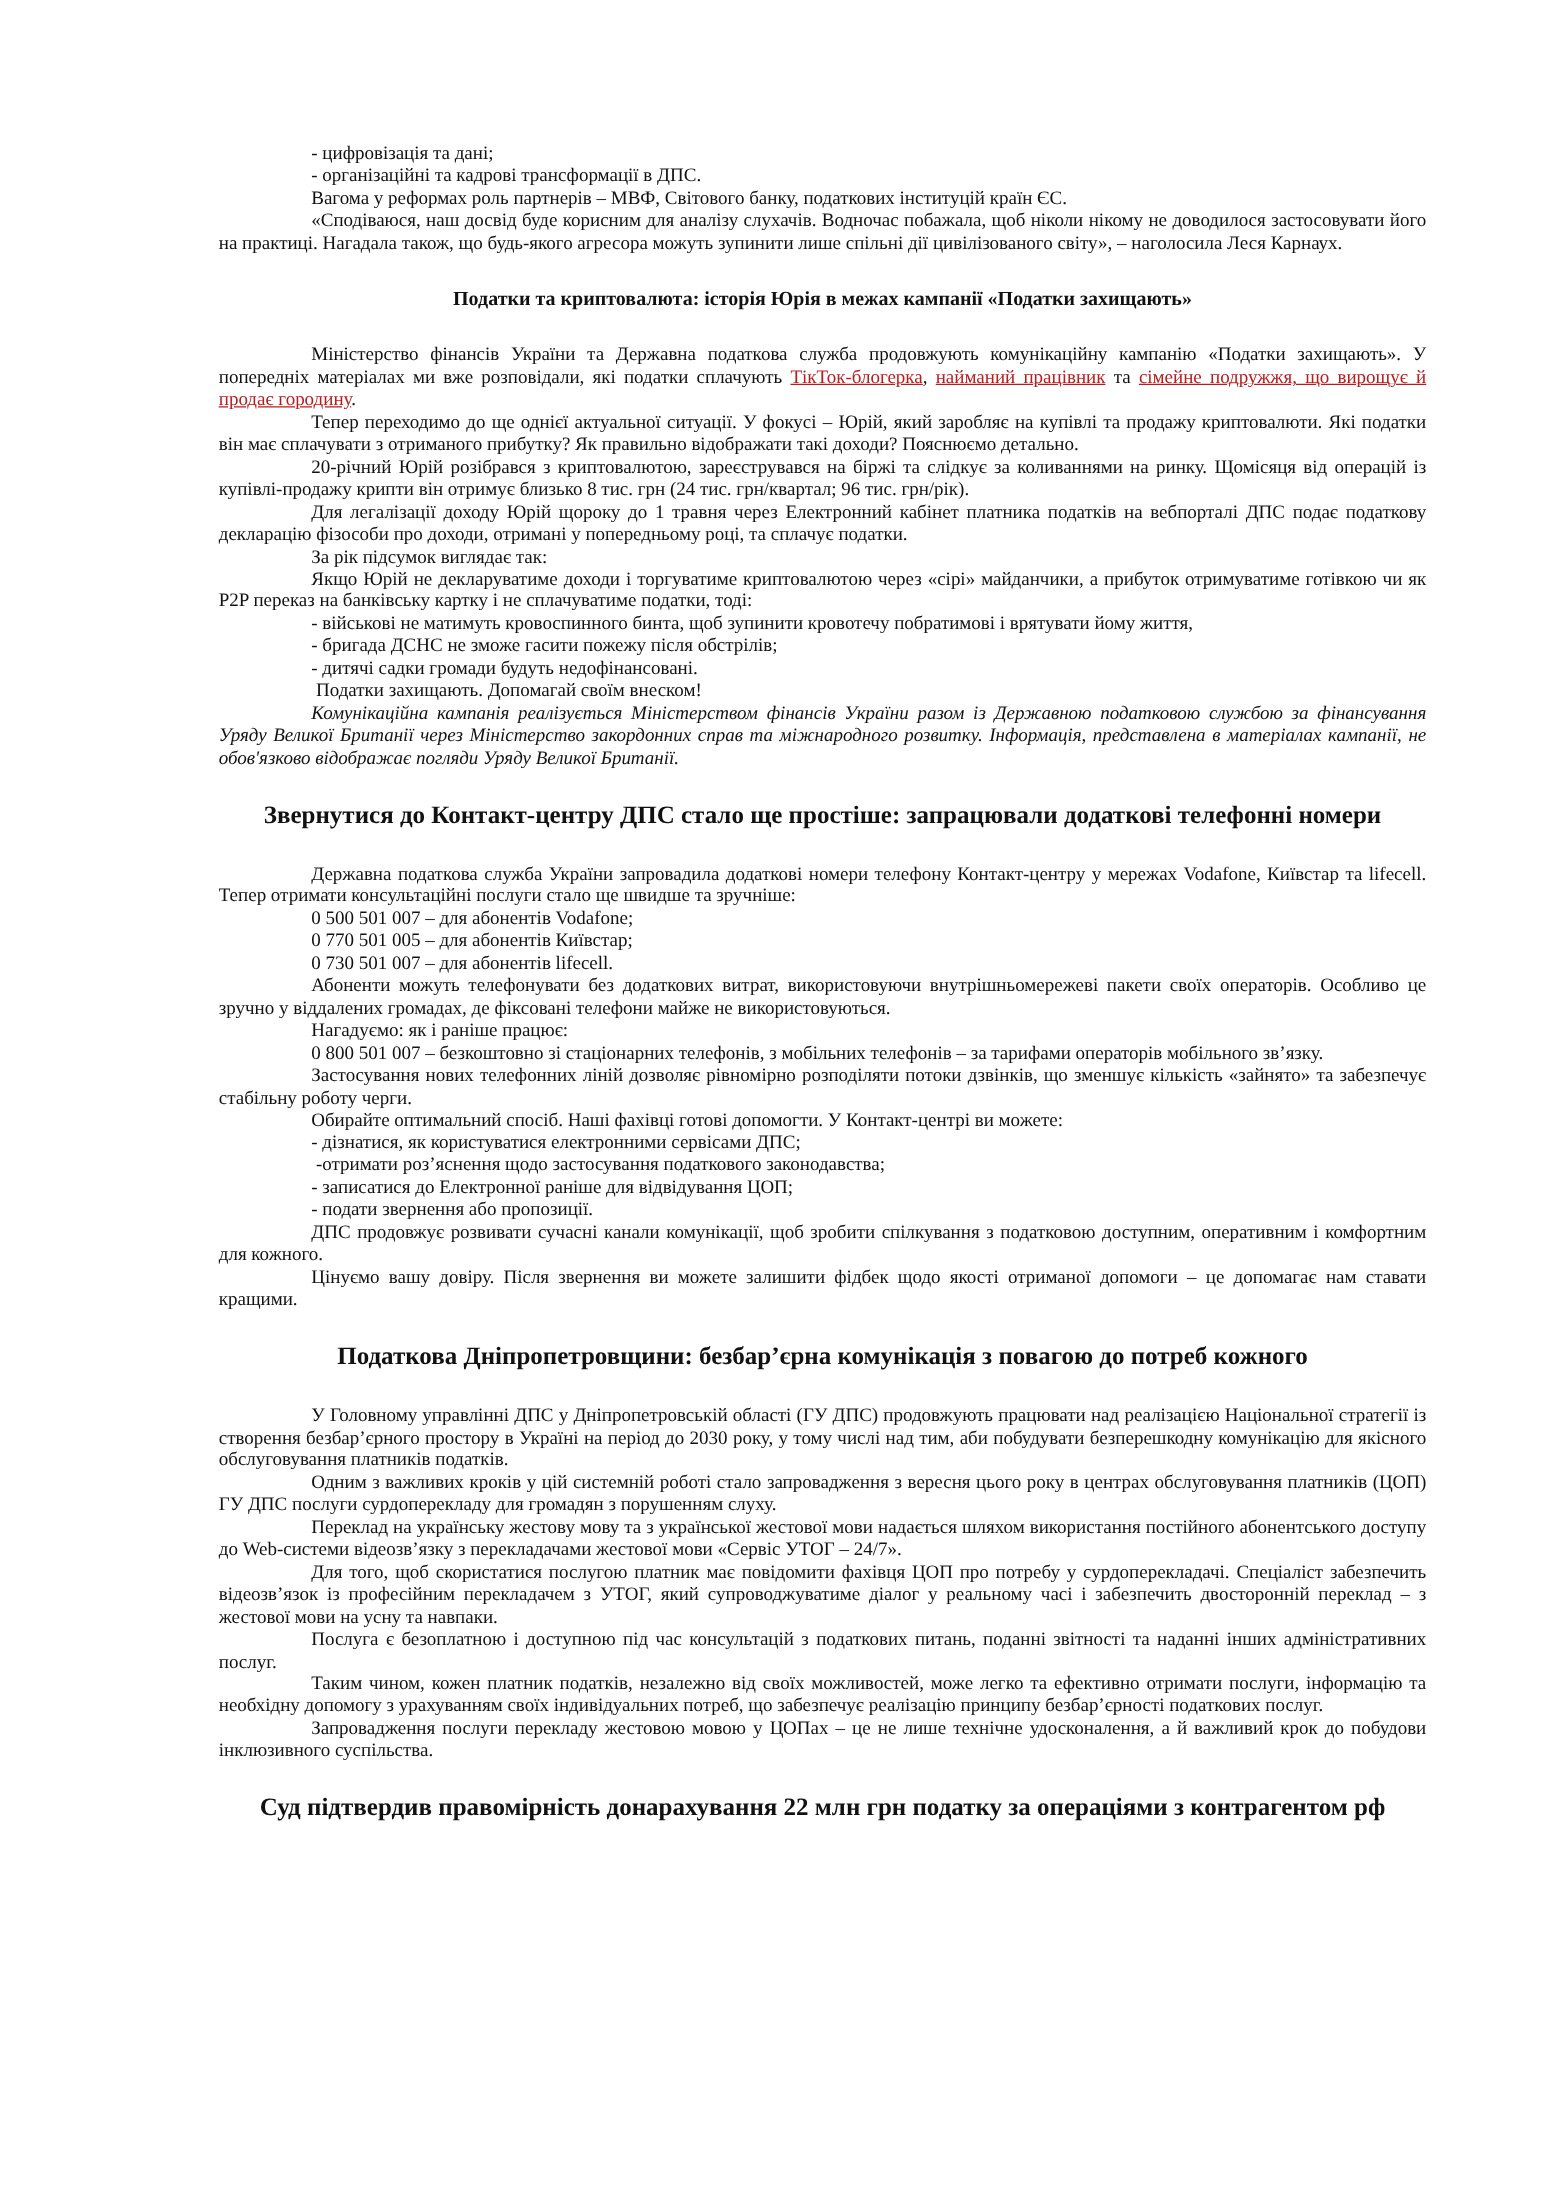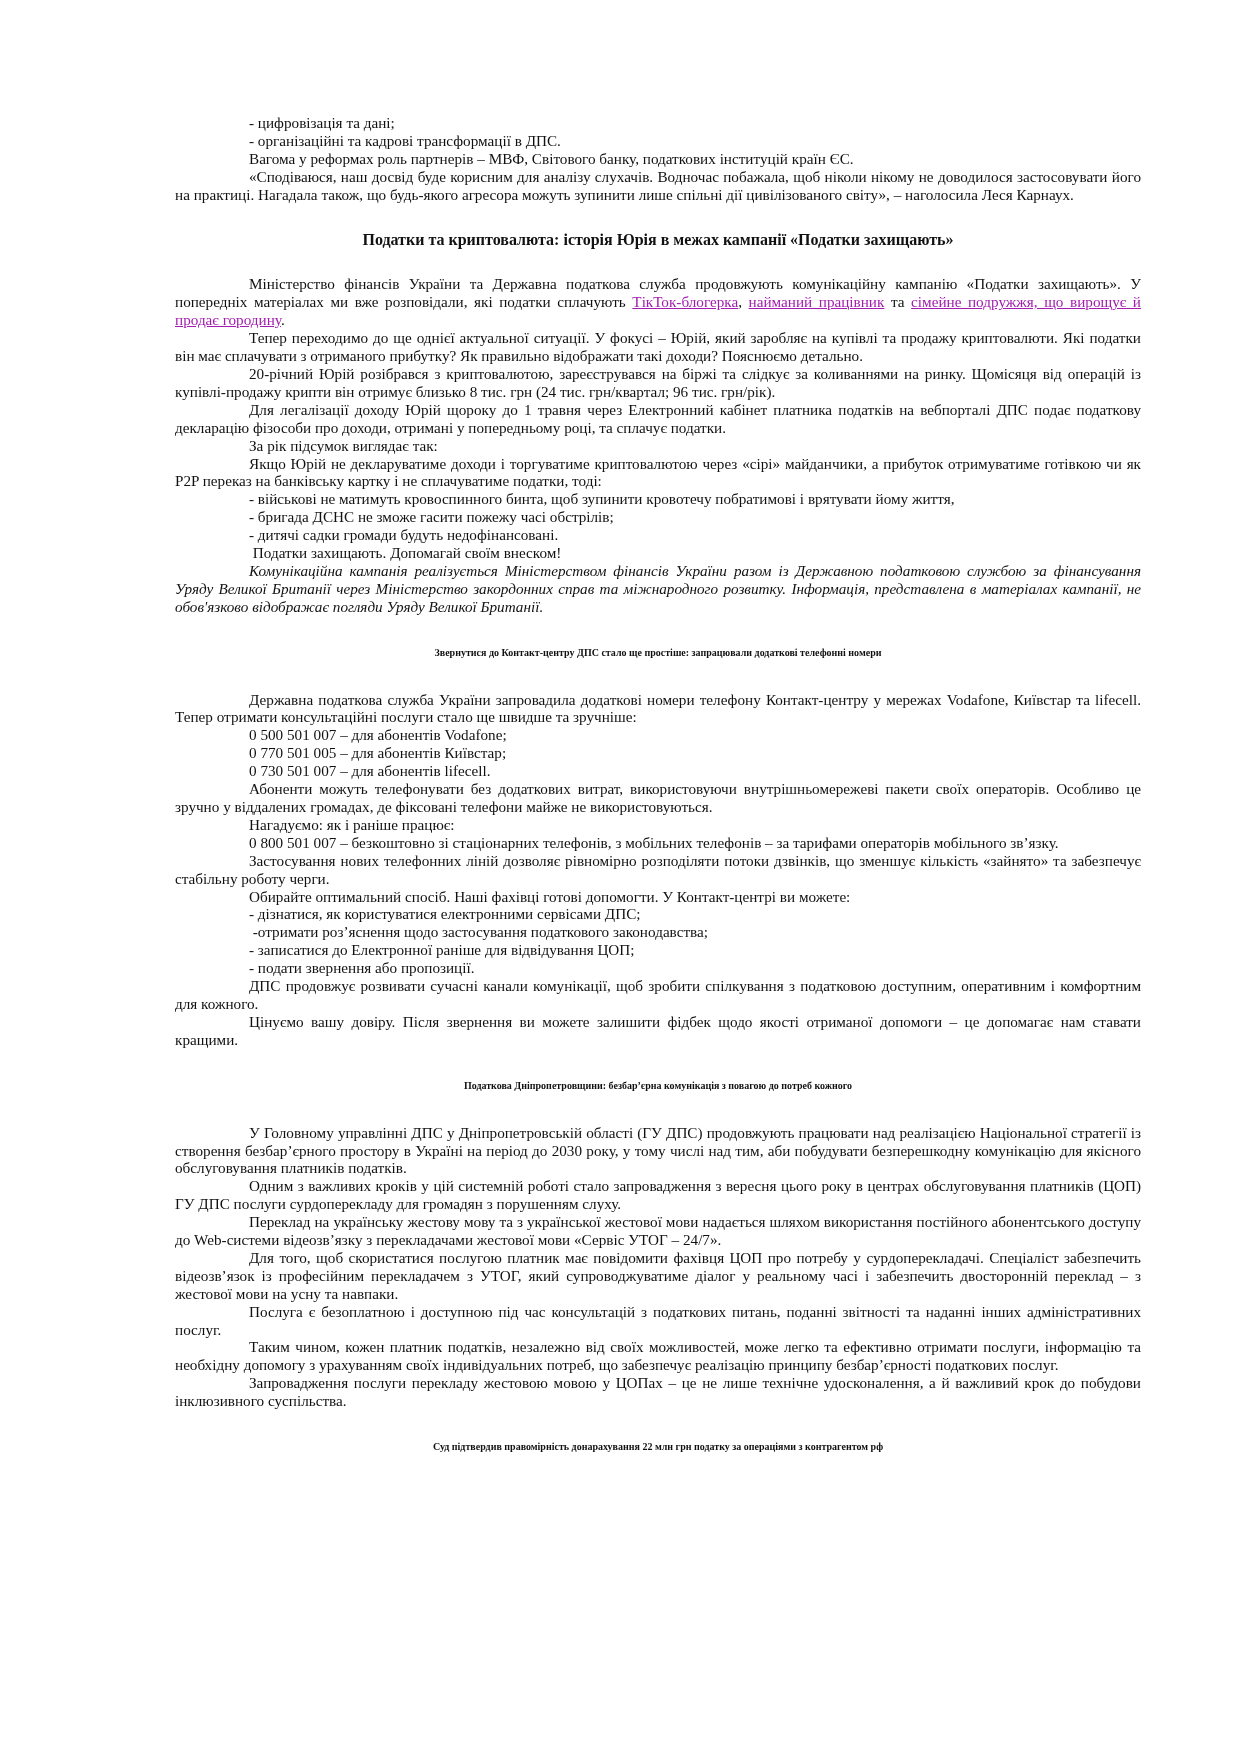--- a/index.html
+++ b/index.html
@@ -6,26 +6,26 @@
     body { width: 1240px; height: 1755px; position: relative; overflow: hidden; }
     .page {
       position: absolute; left: 175px; top: 114px; width: 966px;
       font-family: "Liberation Serif", "DejaVu Serif", serif;
       font-size: 15.2px; line-height: 17.9px; color: #111111;
     }
     .page p { margin: 0; text-align: justify; }
     .ind { text-indent: 74px; }
     .li { padding-left: 74px; text-align: left !important; }
     .heading {
-      font-weight: bold; text-align: center !important; font-size: 10px;
+      font-weight: bold; text-align: center !important; font-size: 20px;
     }
     .h1 { margin-top: 27px !important; margin-bottom: 27px !important; font-size: 16px; }
     .h2 { margin-top: 28px !important; margin-bottom: 29px !important; }
     .it { font-style: italic; }
-    a.lnk { color: #a21caf; }
+    a.lnk { color: #b91c1c; }
   </style>
 </head>
 <body>
 
 <div class="page">
 
   <div>
     <p class="li">- цифровізація та дані;</p>
     <p class="li">- організаційні та кадрові трансформації в ДПС.</p>
     <p class="ind">Вагома у реформах роль партнерів – МВФ, Світового банку, податкових інституцій  країн ЄС.</p>
@@ -34,21 +34,21 @@
 
   <div>
     <p class="heading h1">Податки та криптовалюта: історія Юрія в межах кампанії «Податки захищають»</p>
     <p class="ind"><span>Міністерство фінансів України та Державна податкова служба продовжують комунікаційну кампанію «Податки захищають». У попередніх матеріалах ми вже розповідали, які податки сплачують </span><a class="lnk" href="#">ТікТок-блогерка</a><span>, </span><a class="lnk" href="#">найманий працівник</a><span> та </span><a class="lnk" href="#">сімейне подружжя, що вирощує й продає городину</a><span>.</span></p>
     <p class="ind">Тепер переходимо до ще однієї актуальної ситуації. У фокусі – Юрій, який заробляє на купівлі та продажу криптовалюти. Які податки він має сплачувати з отриманого прибутку? Як правильно відображати такі доходи? Пояснюємо детально.</p>
     <p class="ind">20-річний Юрій розібрався з криптовалютою, зареєструвався на біржі та слідкує за коливаннями на ринку. Щомісяця від операцій із купівлі-продажу крипти він отримує близько 8 тис. грн (24 тис. грн/квартал; 96 тис. грн/рік).</p>
     <p class="ind">Для легалізації доходу Юрій щороку до 1 травня через Електронний кабінет платника податків на вебпорталі ДПС подає податкову декларацію фізособи про доходи, отримані у попередньому році, та сплачує податки.</p>
     <p class="ind">За рік підсумок виглядає так:</p>
     <p class="ind">Якщо Юрій не декларуватиме доходи і торгуватиме криптовалютою через «сірі» майданчики, а прибуток отримуватиме готівкою чи як P2P переказ на банківську картку і не сплачуватиме податки, тоді:</p>
     <p class="li">- військові не матимуть кровоспинного бинта, щоб зупинити кровотечу побратимові і врятувати йому життя,</p>
-    <p class="li">- бригада ДСНС не зможе гасити пожежу часі обстрілів;</p>
+    <p class="li">- бригада ДСНС не зможе гасити пожежу після обстрілів;</p>
     <p class="li">- дитячі садки громади будуть недофінансовані.</p>
     <p class="li" style="white-space:pre;"> Податки захищають. Допомагай своїм внеском!</p>
     <p class="ind it">Комунікаційна кампанія реалізується Міністерством фінансів України разом із Державною податковою службою за фінансування Уряду Великої Британії через Міністерство закордонних справ та міжнародного розвитку. Інформація, представлена в матеріалах кампанії, не обов'язково відображає погляди Уряду Великої Британії.</p>
   </div>
 
   <div>
     <p class="heading h2">Звернутися до Контакт-центру ДПС стало ще простіше: запрацювали додаткові телефонні номери</p>
     <p class="ind">Державна податкова служба України запровадила додаткові номери телефону Контакт-центру у мережах Vodafone, Київстар та lifecell. Тепер отримати консультаційні послуги стало ще швидше та зручніше:</p>
     <p class="li">0 500 501 007 – для абонентів Vodafone;</p>
     <p class="li">0 770 501 005 – для абонентів Київстар;</p>

